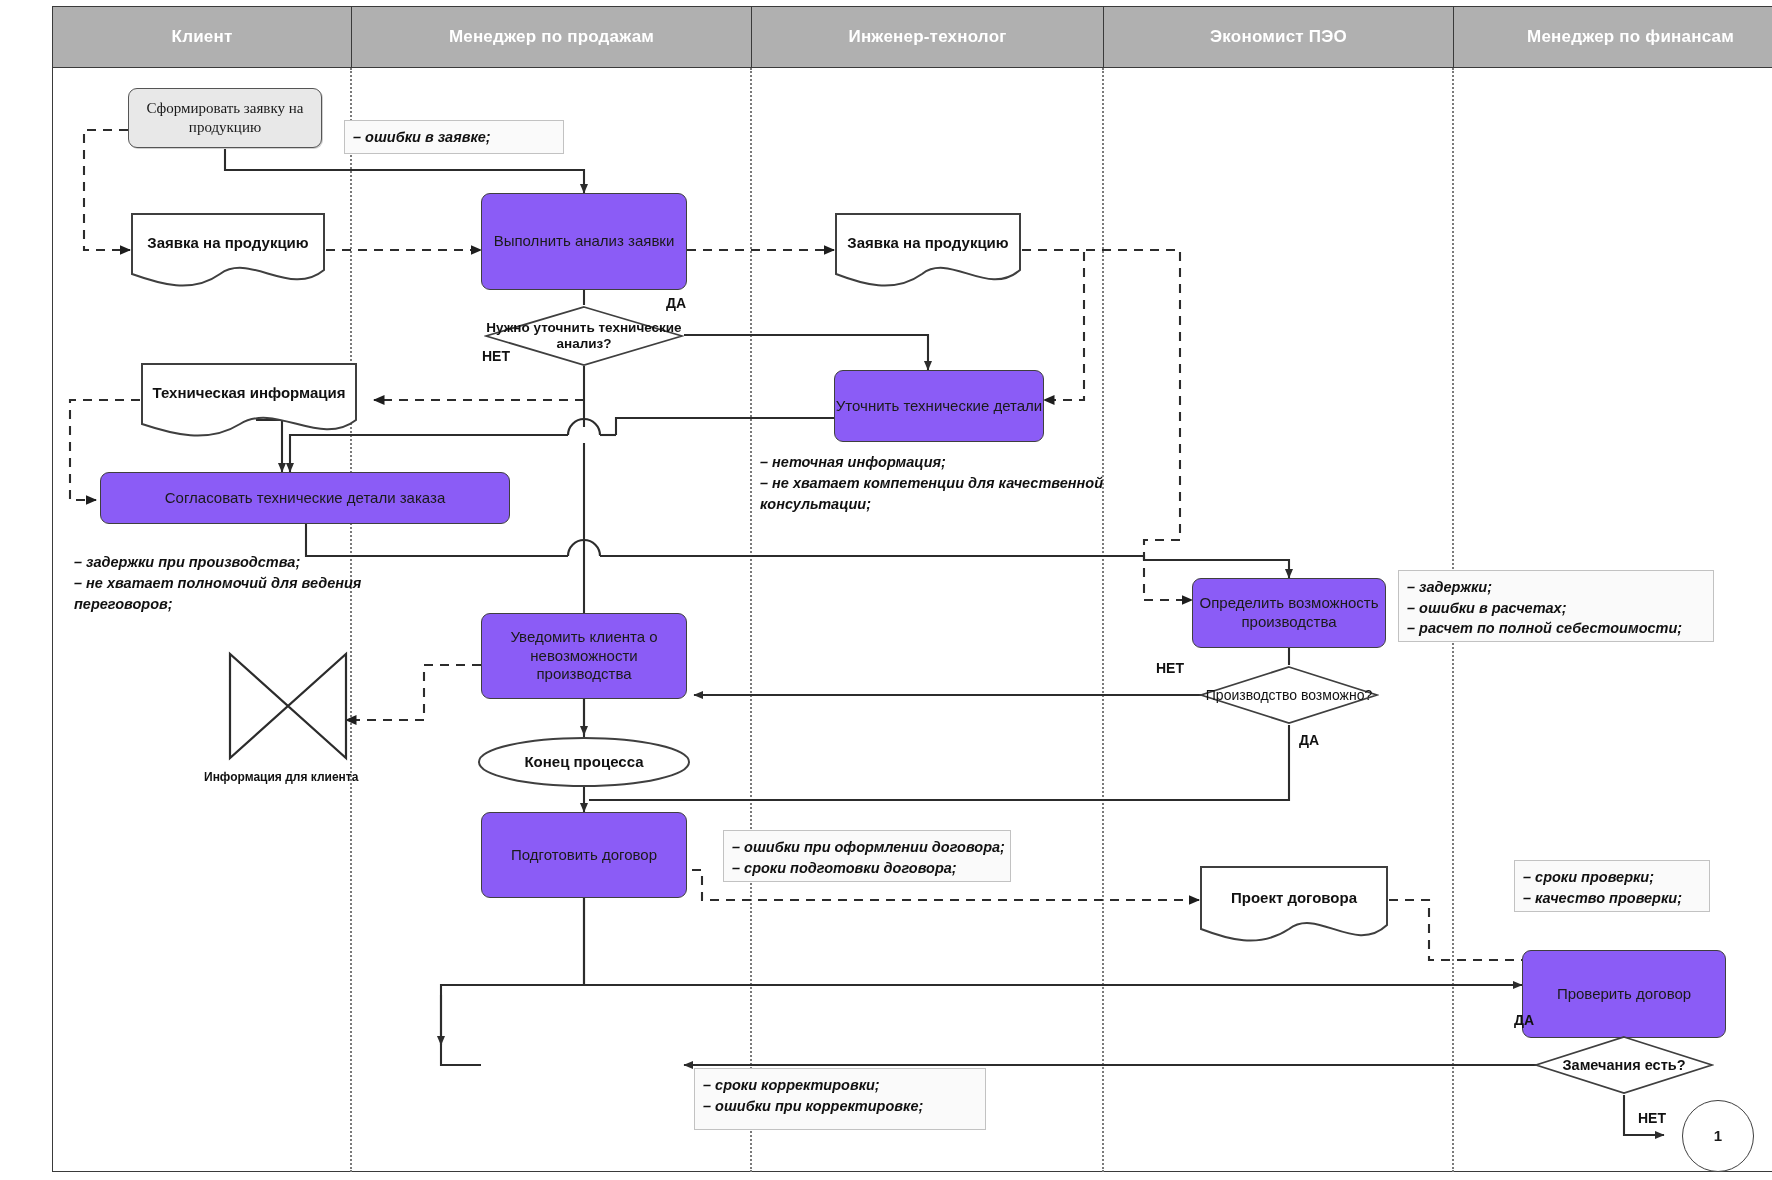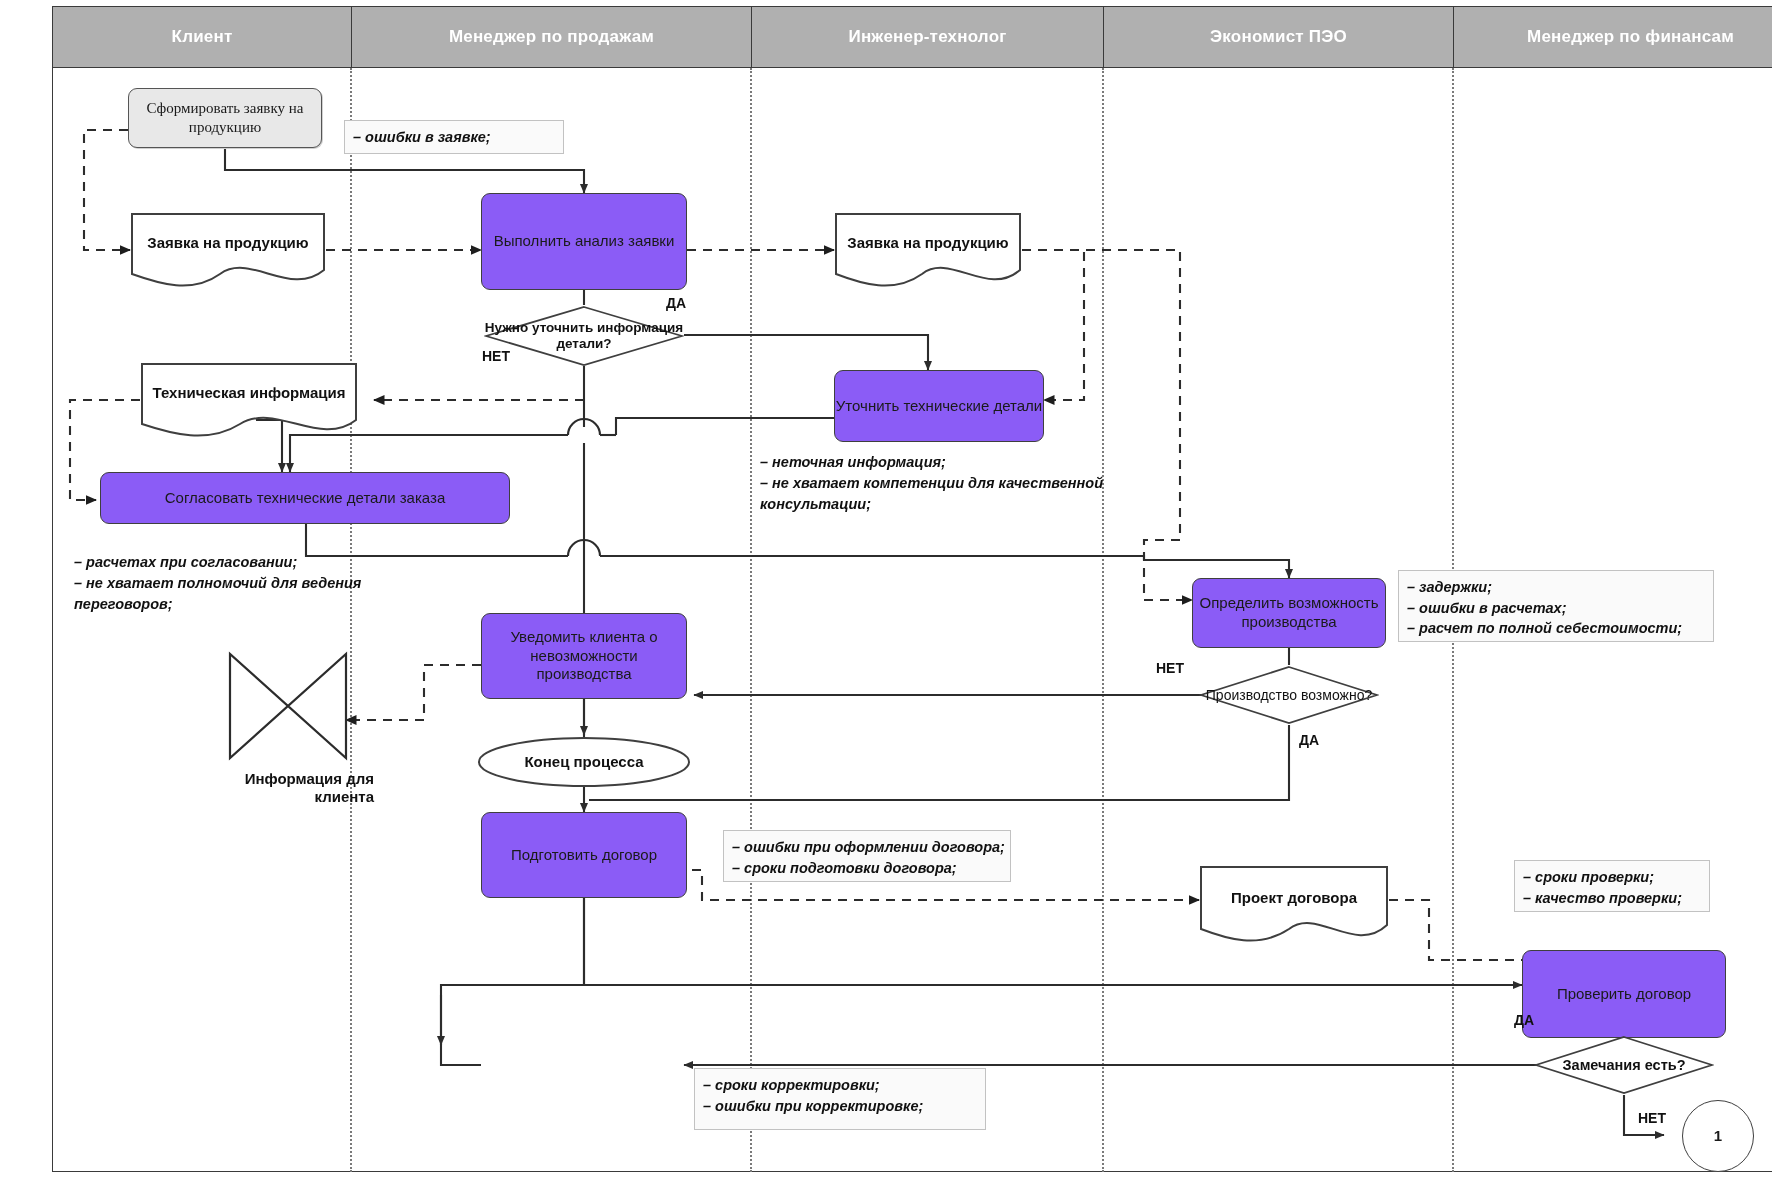--- a/index.html
+++ b/index.html
@@ -39,21 +39,21 @@
   
   .note{position:absolute;border:1px solid #c2c2c2;background:#fafafa;box-sizing:border-box;
     padding:6px 10px 6px 8px;font-style:italic;font-weight:bold;font-size:14.5px;color:#111;line-height:1.42;}
   .note div{white-space:nowrap;}
   .note-plain{position:absolute;font-style:italic;font-weight:bold;font-size:14.5px;
     color:#111;line-height:1.45;}
   .note-plain div{white-space:nowrap;}
 
   
   .ylabel{position:absolute;font-weight:bold;font-size:14px;color:#111;}
-  .caption{position:absolute;text-align:right;font-weight:bold;font-size:15px;color:#111;line-height:1.22;}
+  .caption{position:absolute;text-align:left;font-weight:bold;font-size:12px;color:#111;line-height:1.22;}
 </style>
 </head>
 <body>
 
 <div id="page">
 
   <div class="lane-header-row">
     <div class="lane-head" style="width:298px">
         <span>Клиент</span>
       </div>
@@ -193,21 +193,21 @@
   <div class="node proc" style="left:437px;top:193px;width:206px;height:97px">
     <span>Выполнить анализ заявки</span>
   </div>
 
   <div class="docwrap" style="left:440px;top:305px;width:200px;height:62px">
     <svg width="200" height="62" viewBox="0 0 200 62">
       <path d="M100,2 L198,31 L100,60 L2,31 Z" fill="#fff" stroke="#3f3f3f" stroke-width="1.8"></path>
     </svg>
   </div>
   <div class="diamond-lbl bold" style="left:440px;top:305px;width:200px;height:62px">
-    <span>Нужно уточнить информация детали?</span>
+    <span>Нужно уточнить технические анализ?</span>
   </div>
   <div class="ylabel" style="left:622px;top:295px">
     <span>ДА</span>
   </div>
   <div class="ylabel" style="left:438px;top:348px">
     <span>НЕТ</span>
   </div>
 
   <div class="node proc" style="left:437px;top:613px;width:206px;height:86px">
     <span>Уведомить клиента о невозможности производства</span>
@@ -285,21 +285,21 @@
 
   <div class="node term" style="left:1638px;top:1100px;width:72px;height:72px">
     <span>1</span>
   </div>
 
   <div class="note" style="left:300px;top:120px;width:220px;height:34px">
     <div>– ошибки в заявке;</div>
   </div>
 
   <div class="note-plain" style="left:30px;top:552px;width:300px">
-    <div>– расчетах при согласовании;</div>
+    <div>– задержки при производства;</div>
     <div>– не хватает полномочий для ведения</div>
     <div>  переговоров;</div>
   </div>
 
   <div class="note-plain" style="left:716px;top:452px;width:360px">
     <div>– неточная информация;</div>
     <div>– не хватает компетенции для качественной</div>
     <div>  консультации;</div>
   </div>
 

